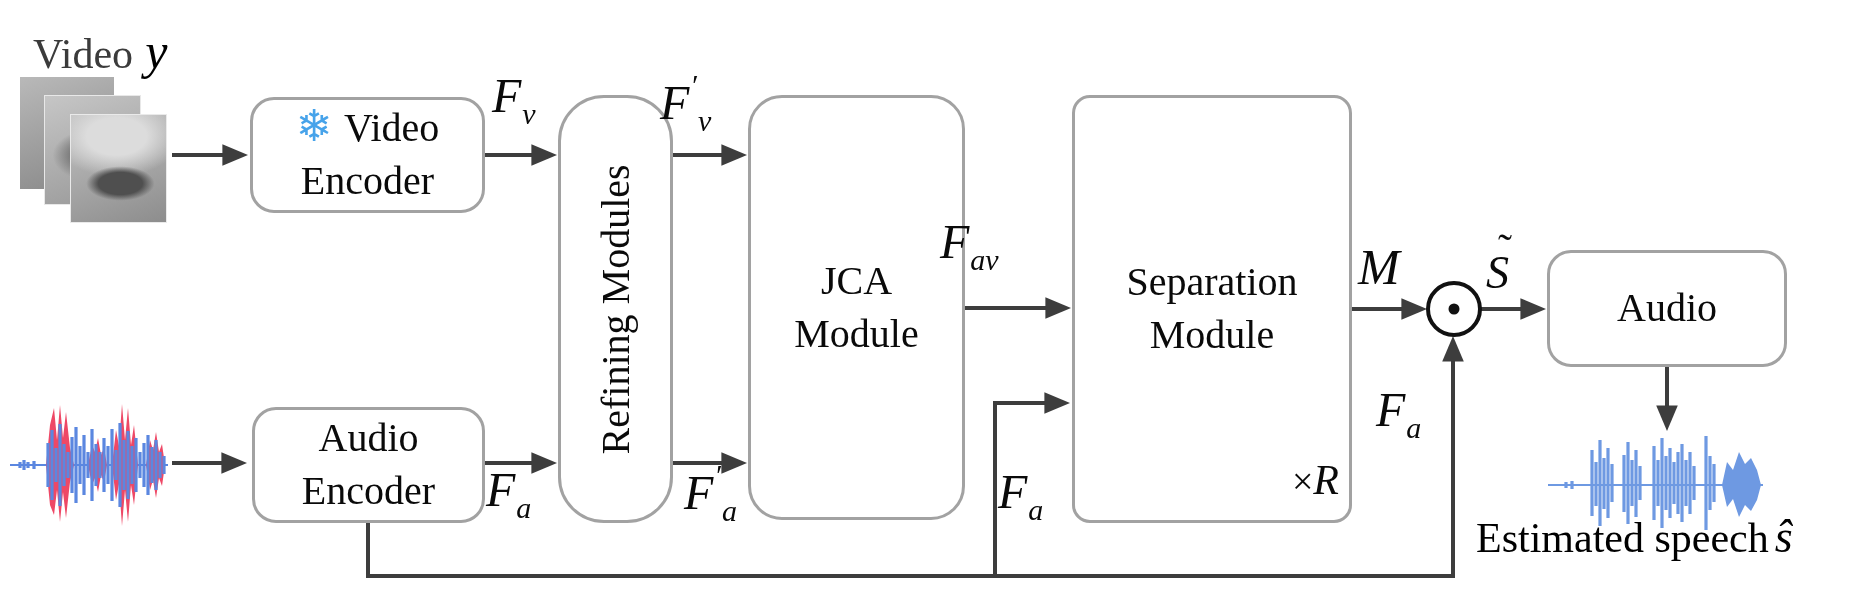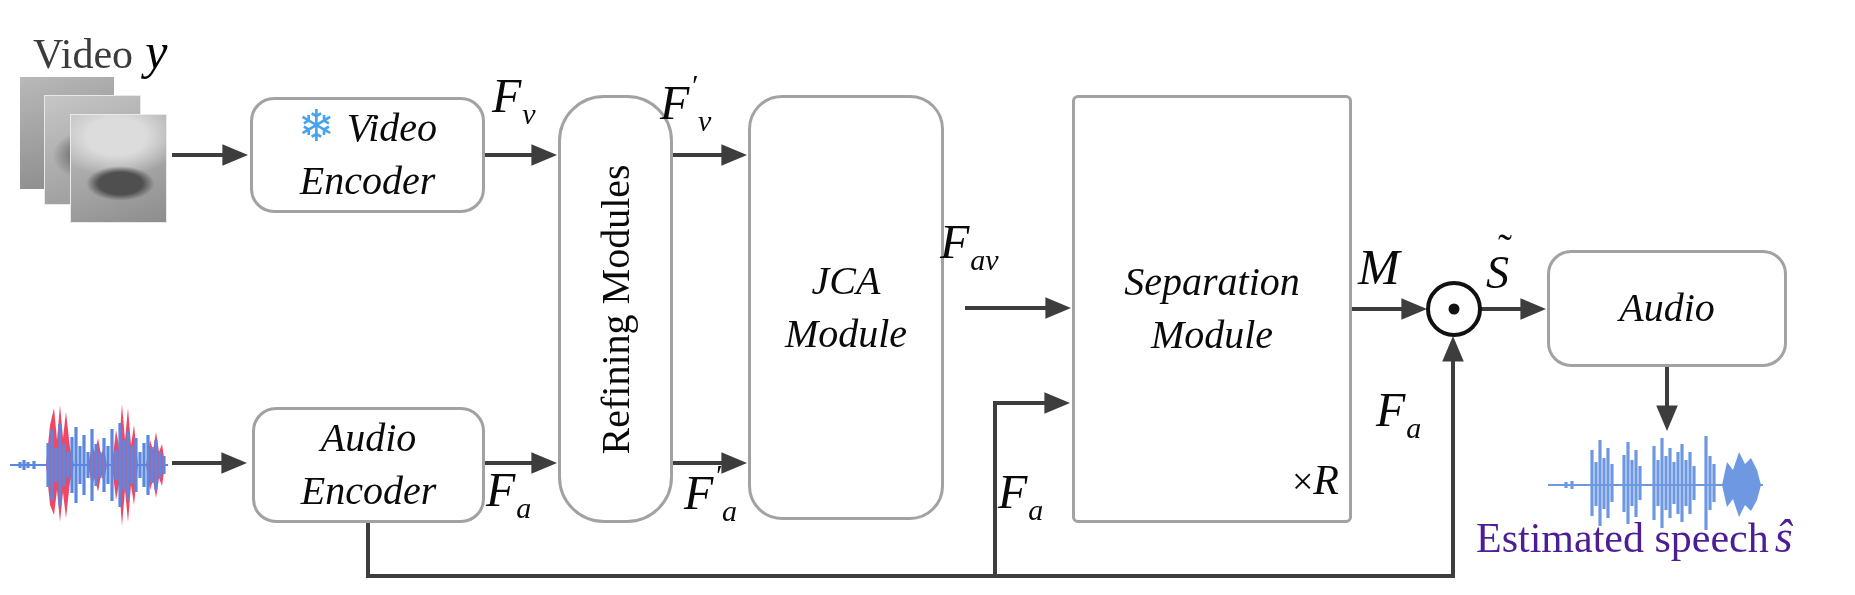--- a/index.html
+++ b/index.html
@@ -3,35 +3,35 @@
 <meta charset="utf-8">
 <style>
   html,body{margin:0;padding:0;background:#fff;}
   .canvas{position:relative;width:1855px;height:595px;background:#fff;overflow:hidden;
           font-family:"Liberation Serif",serif;color:#0a0a0a;}
   svg.layer{position:absolute;left:0;top:0;}
   .box{position:absolute;box-sizing:border-box;background:#fff;
        border:3px solid var(--box_border,#a2a2a2);
        display:flex;flex-direction:column;align-items:center;justify-content:center;
        font-size:40px;line-height:1.32;text-align:center;}
-  .box .l{display:block;white-space:nowrap;font-style:italic;}
+  .box .l{display:block;white-space:nowrap;}
   .iconline{display:flex;align-items:center;justify-content:center;}
   .snow{font-family:"DejaVu Sans",sans-serif;font-size:44px;color:var(--snowflake,#47a3ea);
         margin-right:2px;line-height:1;}
   .vtext{transform:rotate(-90deg);white-space:nowrap;font-size:40px;}
   .repeat{position:absolute;right:10px;bottom:12px;font-size:38px;}
   .repeat .rv{font-style:italic;font-size:42px;}
   .sig{position:absolute;font-style:italic;font-size:48px;line-height:1;white-space:nowrap;}
   .sig .sub{font-size:30px;font-style:italic;vertical-align:-12px;margin-left:1px;}
   .sig .prime{font-size:30px;vertical-align:24px;margin-left:1px;}
   .cap{position:absolute;font-size:42px;line-height:1;color:var(--caption_gray,#3b3b3b);white-space:nowrap;}
   .cap .var{font-style:italic;color:#000;font-size:50px;margin-left:12px;}
   .stilde{position:absolute;font-size:46px;font-style:italic;line-height:1;}
   .stilde .acc{position:absolute;top:-22px;left:12px;font-size:42px;font-style:normal;}
-  .outcap{position:absolute;font-size:42px;line-height:1;color:#4c1d95;white-space:nowrap;}
+  .outcap{position:absolute;font-size:42px;line-height:1;color:#000000;white-space:nowrap;}
   .outcap .var{font-style:italic;font-size:46px;margin-left:6px;}
   .frame{position:absolute;box-sizing:border-box;}
   .f-back{left:20px;top:77px;width:94px;height:112px;
      background:linear-gradient(160deg,#b9b9b9,#868686);}
   .f-mid{left:44px;top:95px;width:97px;height:110px;border:1px solid #e8e8e8;
      background:radial-gradient(70% 40% at 50% 55%, #767676 0 30%, rgba(0,0,0,0) 60%),
                 linear-gradient(160deg,#c6c6c6,#979797);}
   .f-front{left:70px;top:114px;width:97px;height:109px;border:1px solid #eaeaea;
      background:radial-gradient(58% 26% at 52% 64%, #4f4f4f 0 40%, rgba(0,0,0,0) 62%),
                 radial-gradient(90% 50% at 48% 20%, #dcdcdc 0 35%, rgba(0,0,0,0) 75%),
@@ -119,26 +119,26 @@
 
   <div class="box" style="left:252px;top:407px;width:233px;height:116px;border-radius:24px;">
     <span class="l">Audio</span>
     <span class="l">Encoder</span>
   </div>
 
   <div class="box" style="left:558px;top:95px;width:115px;height:428px;border-radius:46px;">
     <span class="vtext">Refining Modules</span>
   </div>
 
-  <div class="box" style="left:748px;top:95px;width:196px;height:425px;border-radius:34px;">
+  <div class="box" style="left:748px;top:95px;width:217px;height:425px;border-radius:34px;">
     <span class="l">JCA</span>
     <span class="l">Module</span>
   </div>
 
-  <div class="box" style="left:1072px;top:95px;width:280px;height:428px;border-radius:6px;">
+  <div class="box" style="left:1072px;top:95px;width:280px;height:428px;border-radius:18px;">
     <span class="l">Separation</span>
     <span class="l">Module</span>
     <span class="repeat">
       <span>×</span><span class="rv">R</span>
     </span>
   </div>
 
   <div class="box" style="left:1547px;top:250px;width:240px;height:117px;border-radius:24px;">
     <span class="l">Audio</span>
   </div>

